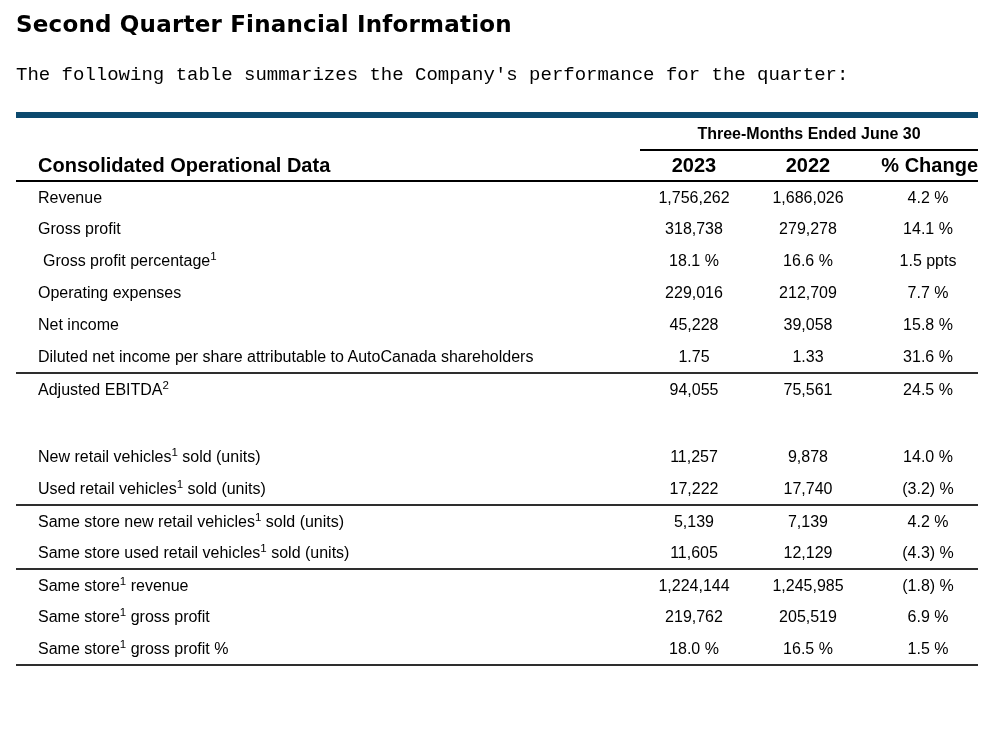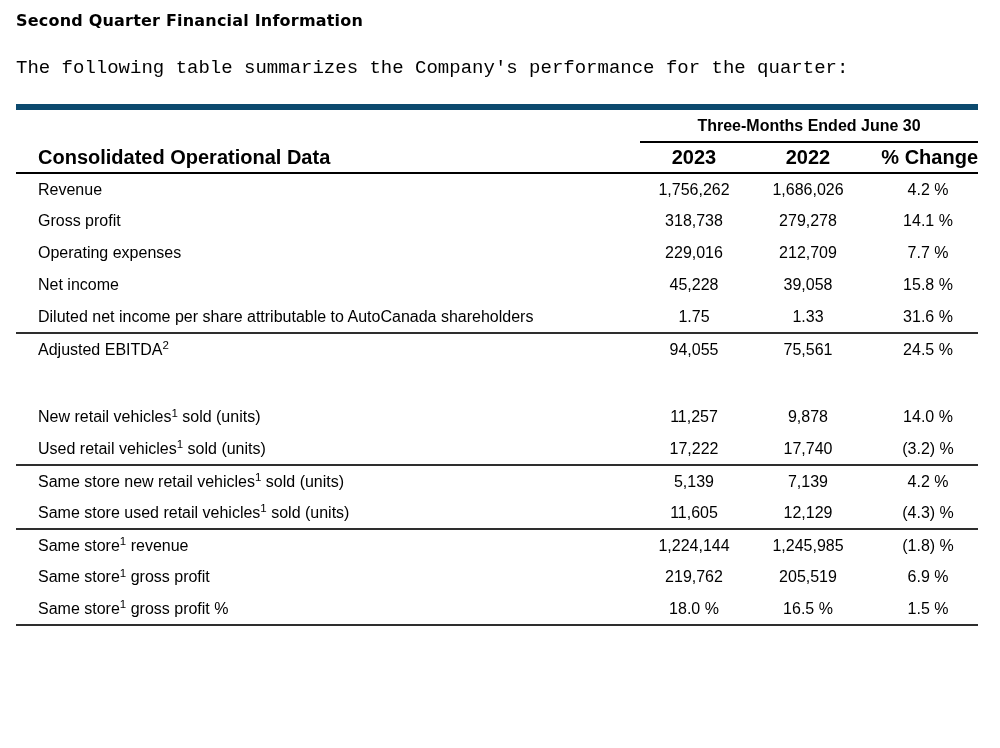--- a/index.html
+++ b/index.html
@@ -10,21 +10,21 @@
     background: #ffffff;
     color: #000000;
     font-family: "Liberation Sans", sans-serif;
     overflow: hidden;
   }
   .page { padding: 12px 16px 0 16px; }
 
   .doc-title {
     margin: 0;
     font-family: "DejaVu Sans", sans-serif;
-    font-size: 16px;
+    font-size: 23px;
     font-weight: bold;
     letter-spacing: 0.2px;
     line-height: 1.1;
   }
   .doc-subtitle {
     margin: 27px 0 0 0;
     font-family: Liberation Mono, monospace;
     font-size: 19px;
     font-weight: normal;
     line-height: 1.2;
@@ -116,20 +116,26 @@
           <td class="num">1,686,026</td>
           <td class="num chg">4.2 %</td>
         </tr>
         <tr>
           <td class="lbl">Gross profit</td>
           <td class="num">318,738</td>
           <td class="num">279,278</td>
           <td class="num chg">14.1 %</td>
         </tr>
         <tr>
+          <td class="lbl indent">Gross profit percentage<sup>1</sup></td>
+          <td class="num">18.1 %</td>
+          <td class="num">16.6 %</td>
+          <td class="num chg">1.5 ppts</td>
+        </tr>
+        <tr>
           <td class="lbl">Operating expenses</td>
           <td class="num">229,016</td>
           <td class="num">212,709</td>
           <td class="num chg">7.7 %</td>
         </tr>
         <tr>
           <td class="lbl">Net income</td>
           <td class="num">45,228</td>
           <td class="num">39,058</td>
           <td class="num chg">15.8 %</td>

